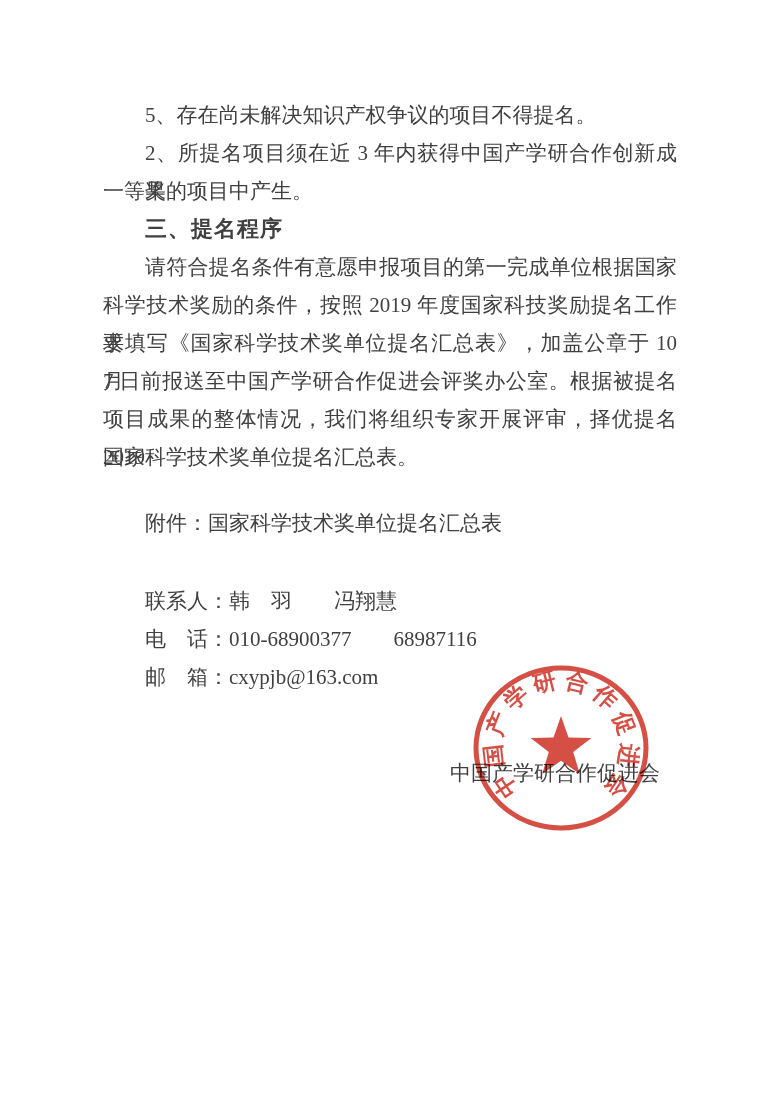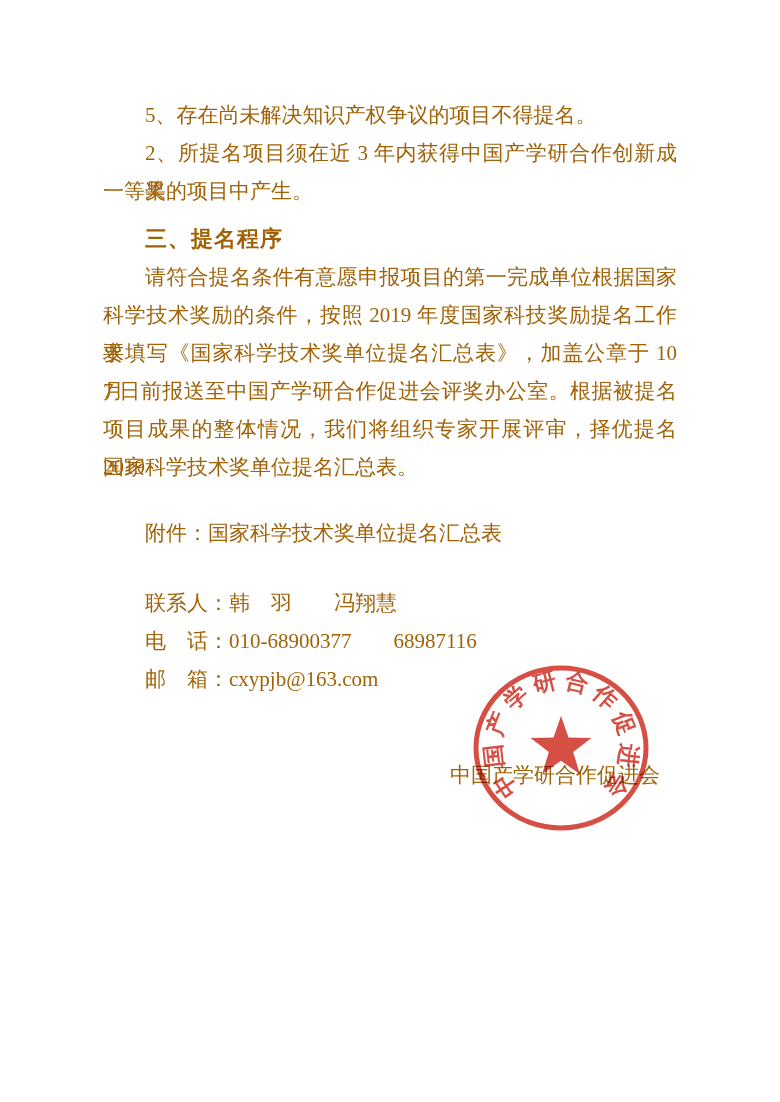--- a/index.html
+++ b/index.html
@@ -3,21 +3,21 @@
 <meta charset="utf-8">
 <style>
   html, body { margin: 0; padding: 0; background: #888; }
   .page {
     position: relative;
     width: 780px;
     height: 1102px;
     margin: 0 auto;
     background: #ffffff;
     font-family: "Liberation Serif", "DejaVu Serif", serif;
-    color: #a16207;
+    color: #404040;
     overflow: hidden;
   }
   .content {
     position: absolute;
     left: 103px;
     top: 96px;
     width: 574px;
   }
   .line {
     font-size: 21px;
@@ -26,25 +26,24 @@
     text-align: left;
   }
   .ind { padding-left: 42px; }          
   .j {                                   
     text-align: justify;
     text-align-last: justify;
   }
   .heading {
     font-weight: 700;
     font-size: 22px;
-    margin-top: 10px;
     letter-spacing: 1px;
   }
   .attach { margin-top: 28px; }
-  .contact-first { margin-top: 32px; }
+  .contact-first { margin-top: 40px; }
   .sig {
     margin-top: 58px;
     text-align: right;
     padding-right: 17px;
   }
   .date {
     text-align: right;
     padding-right: 31px;
   }
   .seal {

